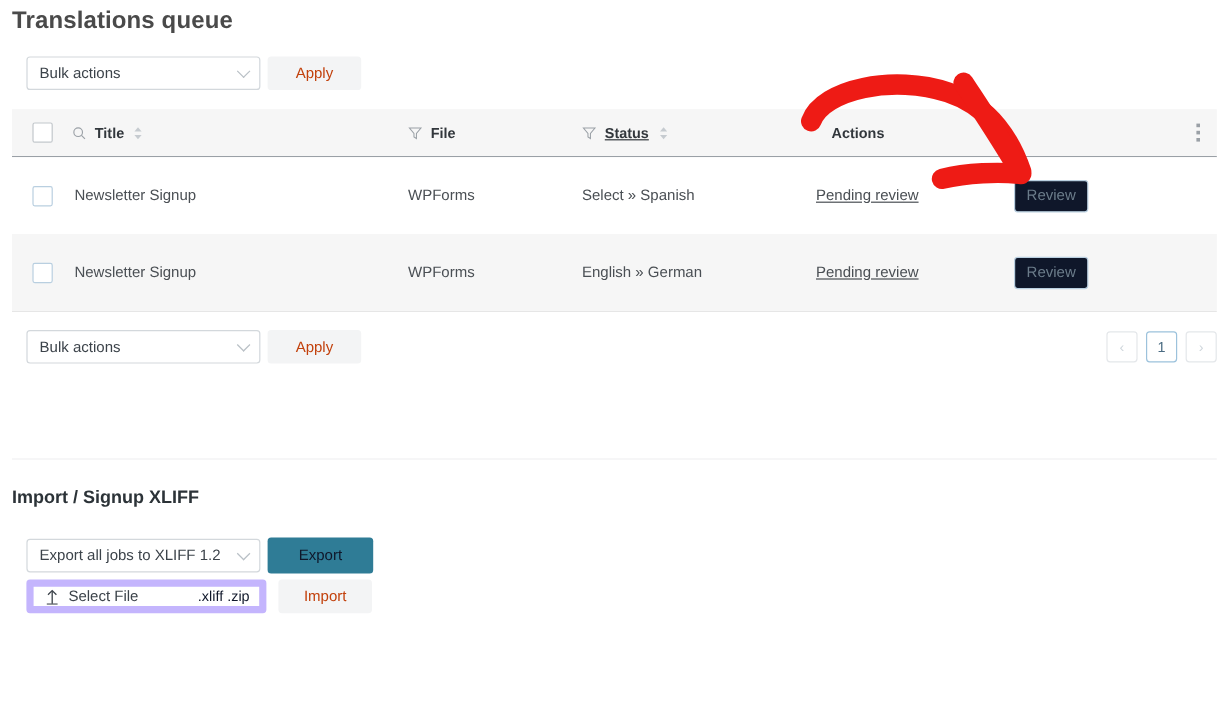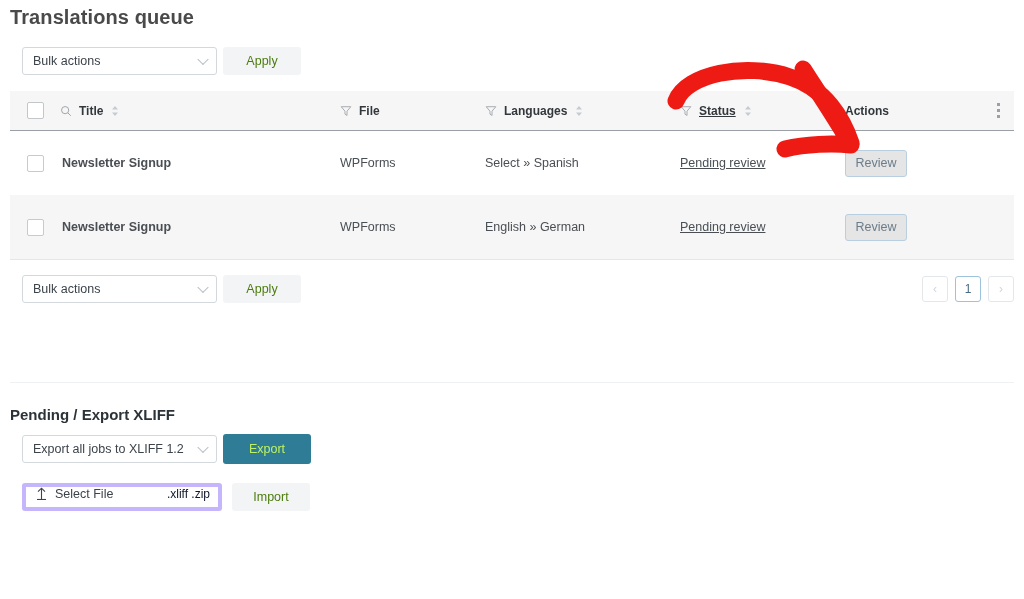--- a/index.html
+++ b/index.html
@@ -36,77 +36,77 @@
   }
   .select .chev{
     position:absolute; right:9px; top:50%;
     width:8px; height:8px;
     border-right:1.4px solid #b9c0c6; border-bottom:1.4px solid #b9c0c6;
     transform:translateY(-70%) rotate(45deg);
   }
   .btn-flat{
     width:78px; height:28px;
     border:none; border-radius:3px;
-    background:#f3f4f5; color:#4d7c0f;
+    background:#f3f4f5; color:#c2410c;
     font-size:12.5px; font-family:inherit;
     display:flex; align-items:center; justify-content:center;
     cursor:default;
   }
 
   
   .table{
     position:absolute; left:10px; top:91px;
     width:1004px;
     border-bottom:1px solid #e6e6e6;
   }
   .thead{
     display:flex; align-items:center;
     height:40px;
     background:#f6f6f6;
     border-bottom:1.5px solid #9aa0a6;
-    font-size:12px; font-weight:700; color:#32373c;
+    font-size:12px; font-weight:700; color:#32373c;text-align:center;
   }
   .trow{
     display:flex; align-items:center;
     height:64px;
     font-size:12.5px; color:#4a4f54;
     background:#ffffff;
   }
   .trow.alt{ background:#f6f6f6; }
 
   .c-check{ width:50px; display:flex; justify-content:center; align-items:center; }
   .c-title{ width:280px; }
   .c-type { width:145px; }
   .c-lang { width:195px; }
   .c-status{ width:165px;text-decoration:underline; }
   .c-actions{ width:130px; }
   .c-more{ flex:1; display:flex; justify-content:flex-end; padding-right:14px; }
 
-  .cellpad{ padding-left:2px;font-weight:bold; }
+  .cellpad{ padding-left:2px; }
 
   .checkbox{
     width:17px; height:17px;
     border:1px solid #b9cfe0; border-radius:2px;
     background:#fff; display:block;
   }
   .thead .checkbox{ border-color:#c2c7cb; }
 
   .hcell{ display:flex; align-items:center; gap:7px; }
 
   
   .funnel{ width:12px; height:12px; flex:0 0 12px; display:block; }
   .searchico{ width:12px; height:12px; flex:0 0 12px; display:block; }
   .sortico{ width:8px; height:12px; flex:0 0 8px; display:block; margin-left:1px; }
   .dots{ display:flex; flex-direction:column; gap:3px; }
   .dots i{ width:3px; height:3px; background:#9aa0a6; display:block; }
 
   .btn-review{
     width:62px; height:27px;
     border:1px solid #b9cfe0; border-radius:3px;
-    background:#e5e5e5; color:#6b7c8a;
+    background:#0f172a; color:#6b7c8a;
     font-size:12.5px; font-family:inherit;
     display:flex; align-items:center; justify-content:center;
     cursor:pointer;
   }
 
   
   .pager{ position:absolute; right:10px; top:276px; display:flex; gap:7px; }
   .pg{
     width:26px; height:26px;
     border:1px solid #e4e7ea; border-radius:3px;
@@ -124,31 +124,31 @@
   }
 
   
   .sec-title{
     position:absolute; left:10px; top:406px;
     font-size:15px; font-weight:700; color:#2c3338;
   }
   .btn-primary{
     width:88px; height:30px;
     border:none; border-radius:3px;
-    background:#2f7c96; color:#bef264;
+    background:#2f7c96; color:#0f172a;
     font-size:12.5px; font-family:inherit;
     display:flex; align-items:center; justify-content:center;
     cursor:pointer;
   }
   .filefield{
     position:relative;
     width:200px; height:28px;
-    border:4px solid #c4b5fd; border-radius:3px;
+    border:6px solid #c4b5fd; border-radius:3px;
     background:#fff;
-    display:flex; align-items:flex-start;
+    display:flex; align-items:center;
     padding:0 8px 0 10px;
     font-size:12.5px; color:#3c434a;
     cursor:pointer;
   }
   .filefield .uparrow{ width:11px; height:13px; margin-right:8px; flex:0 0 11px; }
   .filefield .exts{ margin-left:auto; color:#0f172a; font-size:12px; }
 
   
   .annot{
     position:absolute; left:0; top:0; width:1024px; height:599px;
@@ -193,32 +193,20 @@
 
       <div class="c-type">
         <div class="hcell">
           <svg class="funnel" viewBox="0 0 14 14">
             <path d="M1.4 2 L12.6 2 L8.2 7.2 L8.2 12.2 L5.8 10.6 L5.8 7.2 Z" fill="none" stroke="#9aa0a6" stroke-width="1"></path>
           </svg>
           <span>File</span>
         </div>
       </div>
 
-      <div class="c-lang">
-        <div class="hcell">
-          <svg class="funnel" viewBox="0 0 14 14">
-            <path d="M1.4 2 L12.6 2 L8.2 7.2 L8.2 12.2 L5.8 10.6 L5.8 7.2 Z" fill="none" stroke="#9aa0a6" stroke-width="1"></path>
-          </svg>
-          <span>Languages</span>
-          <svg class="sortico" viewBox="0 0 8 12">
-            <path d="M4 1 L7 4.6 L1 4.6 Z" fill="#c6cbd0"></path>
-            <path d="M4 11 L7 7.4 L1 7.4 Z" fill="#c6cbd0"></path>
-          </svg>
-        </div>
-      </div>
 
       <div class="c-status">
         <div class="hcell">
           <svg class="funnel" viewBox="0 0 14 14">
             <path d="M1.4 2 L12.6 2 L8.2 7.2 L8.2 12.2 L5.8 10.6 L5.8 7.2 Z" fill="none" stroke="#9aa0a6" stroke-width="1"></path>
           </svg>
           <span>Status</span>
           <svg class="sortico" viewBox="0 0 8 12">
             <path d="M4 1 L7 4.6 L1 4.6 Z" fill="#c6cbd0"></path>
             <path d="M4 11 L7 7.4 L1 7.4 Z" fill="#c6cbd0"></path>
@@ -278,23 +266,23 @@
   </div>
 
   <div class="pager">
     <div class="pg">‹</div>
     <div class="pg current">1</div>
     <div class="pg">›</div>
   </div>
 
   <div class="divider"></div>
 
-  <div class="sec-title">Pending / Export XLIFF</div>
-
-  <div class="toolbar" style="left:10px; top:434px;">
+  <div class="sec-title">Import / Signup XLIFF</div>
+
+  <div class="toolbar" style="left:10px; top:448px;">
     <div class="select">
       <span>Export all jobs to XLIFF 1.2</span>
       <span class="chev"></span>
     </div>
     <button class="btn-primary">Export</button>
   </div>
 
   <div class="toolbar" style="left:10px; top:483px; gap:10px;">
     <div class="filefield">
       <svg class="uparrow" viewBox="0 0 11 13">

